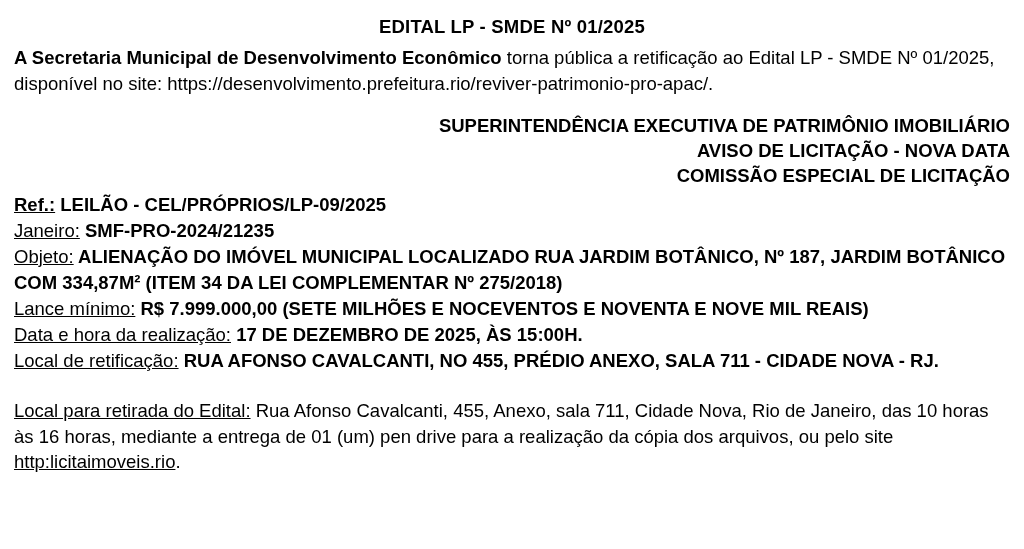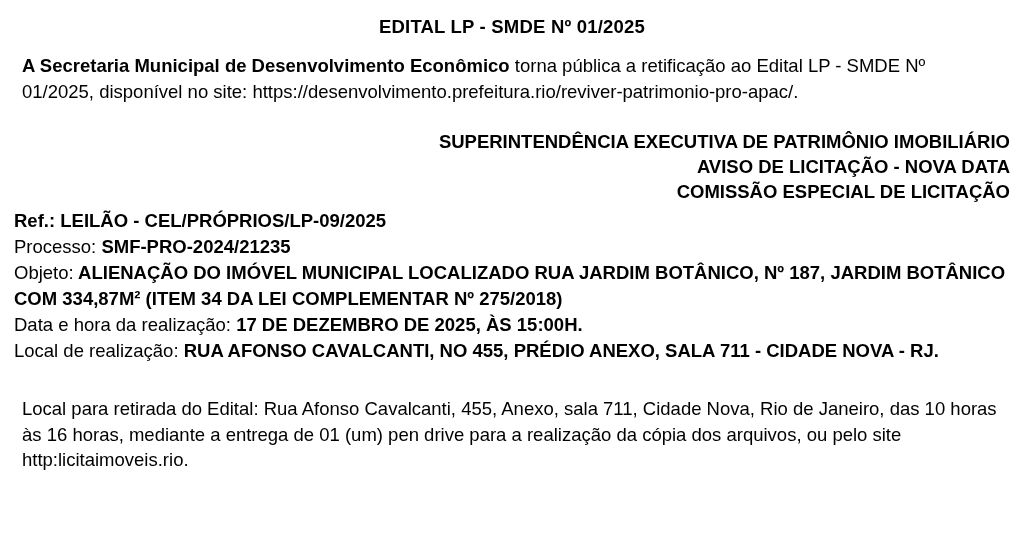--- a/index.html
+++ b/index.html
@@ -32,23 +32,24 @@
     font-size: 18.5px;
     line-height: 25px;
     font-weight: bold;
     text-align: center;
     letter-spacing: 0.2px;
   }
   .para {
     font-size: 18.5px;
     line-height: 25.5px;
     text-align: left;
-    margin: 8px;
+    margin: 0;
   }
   .u {
+    text-decoration: underline;
   }
   .block-gap-md { height: 17px; }
   .block-gap-lg { height: 24px; }
   .section-head {
     font-size: 18.5px;
     line-height: 25px;
     font-weight: bold;
     text-align: right;
   }
   .ref-row {
@@ -71,28 +72,29 @@
     <div class="block-gap-md"></div>
 
     <div class="section-head">SUPERINTENDÊNCIA EXECUTIVA DE PATRIMÔNIO IMOBILIÁRIO</div>
     <div class="section-head">AVISO DE LICITAÇÃO - NOVA DATA</div>
     <div class="section-head">COMISSÃO ESPECIAL DE LICITAÇÃO</div>
 
     <div style="height:4px"></div>
 
     <div class="ref-row"><span class="u bold">Ref.:</span><span class="bold"> LEILÃO - CEL/PRÓPRIOS/LP-09/2025</span></div>
 
-    <div class="ref-row"><span class="u">Processo:</span><span class="bold"> SMF-PRO-2024/21235</span></div>
+    <div class="ref-row"><span class="u">Janeiro:</span><span class="bold"> SMF-PRO-2024/21235</span></div>
 
     <div class="ref-row"><span class="u">Objeto:</span><span class="bold"> ALIENAÇÃO DO IMÓVEL MUNICIPAL LOCALIZADO RUA JARDIM BOTÂNICO, Nº 187, JARDIM BOTÂNICO COM 334,87M² (ITEM 34 DA LEI COMPLEMENTAR Nº 275/2018)</span></div>
 
+    <div class="ref-row"><span class="u">Lance mínimo:</span><span class="bold"> R$ 7.999.000,00 (SETE MILHÕES E NOCEVENTOS E NOVENTA E NOVE MIL REAIS)</span></div>
 
     <div class="ref-row"><span class="u">Data e hora da realização:</span><span class="bold"> 17 DE DEZEMBRO DE 2025, ÀS 15:00H.</span></div>
 
-    <div class="ref-row"><span class="u">Local de realização:</span><span class="bold"> RUA AFONSO CAVALCANTI, NO 455, PRÉDIO ANEXO, SALA 711 - CIDADE NOVA - RJ.</span></div>
+    <div class="ref-row"><span class="u">Local de retificação:</span><span class="bold"> RUA AFONSO CAVALCANTI, NO 455, PRÉDIO ANEXO, SALA 711 - CIDADE NOVA - RJ.</span></div>
 
     <div class="block-gap-lg"></div>
 
 
     <p class="para"><span class="u">Local para retirada do Edital:</span><span> Rua Afonso Cavalcanti, 455, Anexo, sala 711, Cidade Nova, Rio de Janeiro, das 10 horas às 16 horas, mediante a entrega de 01 (um) pen drive para a realização da cópia dos arquivos, ou pelo site </span><span class="u">http:licitaimoveis.rio</span><span>.</span></p>
 
   </div>
 </div>
 
 </body></html>

